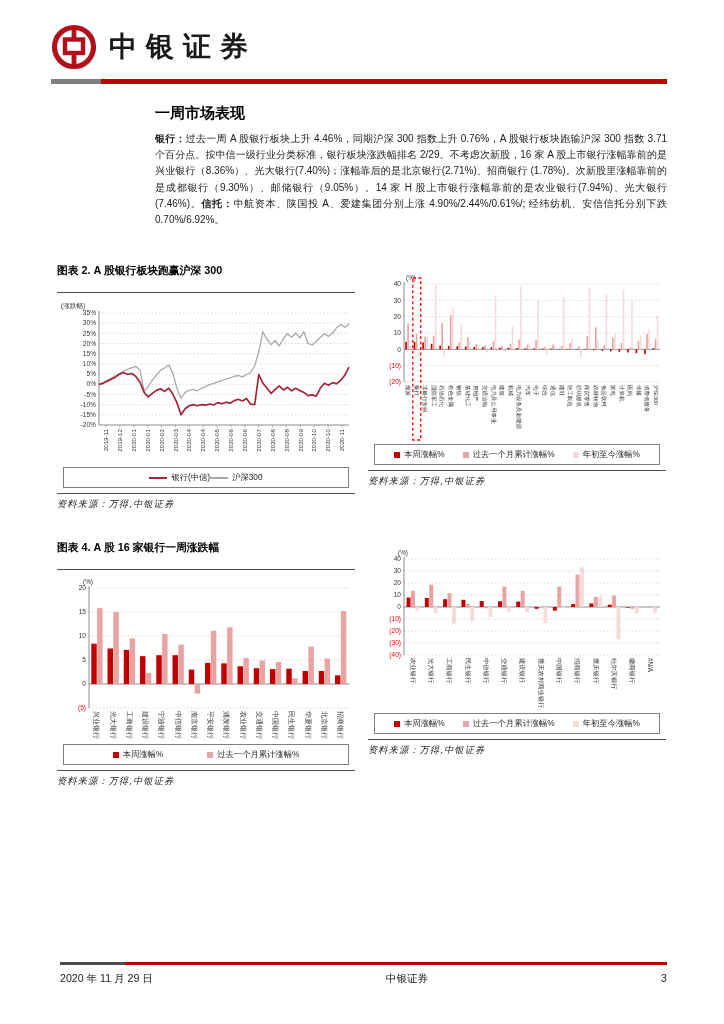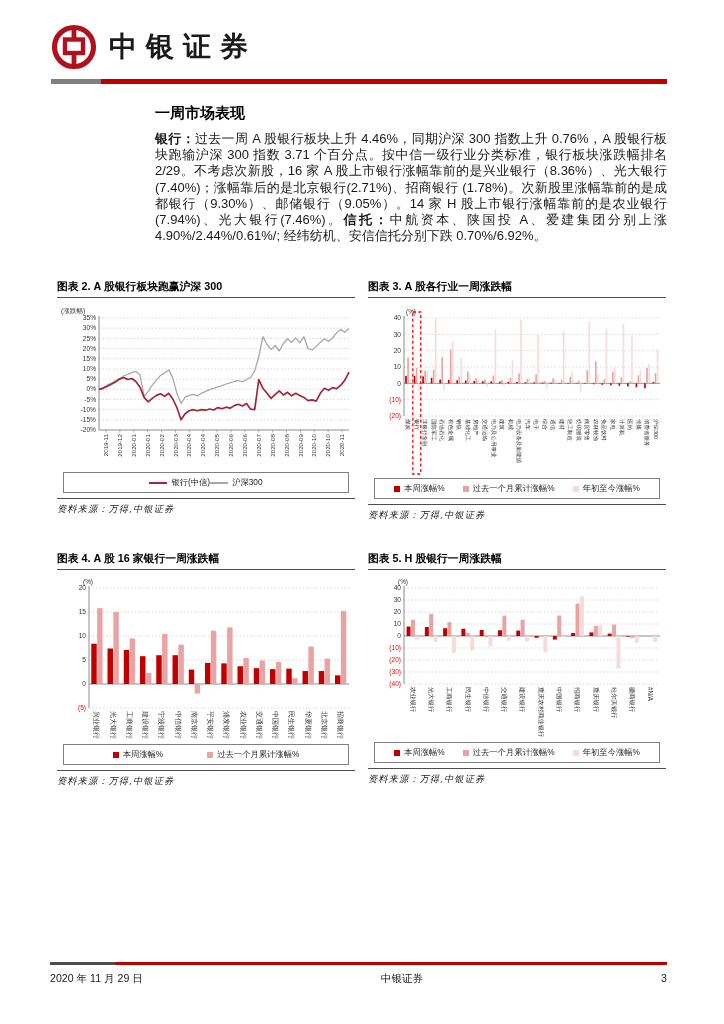--- a/index.html
+++ b/index.html
@@ -18,49 +18,49 @@
   .hdr-rule{display:flex;height:5px;margin-top:9px;}
   .hr-gray{width:50px;background:#808080;}
   .hr-red{flex:1;background:#C00000;}
   
   .sec-title{
     margin:20px 57px 0 98px;padding-left:57px;
     font-size:15px;font-weight:700;color:#000;
   }
   .para{
     margin:8px 57px 0 155px;width:512px;
-    font-size:13px;line-height:16.2px;text-align:justify;color:#1a1a1a;
+    font-size:10px;line-height:16.2px;text-align:justify;color:#1a1a1a;
   }
   .para b{font-weight:700;}
   
   .figs{display:flex;gap:13px;margin:0 57px;}
   .figs.row1{margin-top:36px;}
   .figs.row2{margin-top:30px;}
   .fig{width:298px;}
   .fig-title{
     font-size:10.8px;font-weight:700;color:#000;
-    padding-bottom:3px;border-bottom:1.6px solid #4d4d4d;
+    padding-bottom:14px;border-bottom:1.6px solid #4d4d4d;
   }
   .fig-body{border-bottom:1.6px solid #4d4d4d;padding-bottom:5px;}
   svg.chart{display:block;width:298px;margin-top:6px;}
   .legend{
     border:1px solid #7f7f7f;margin:2px 6px 0 6px;padding:4px 2px;
     display:flex;justify-content:center;align-items:center;
     font-size:8.3px;color:#222;
   }
   .legend .li{display:flex;align-items:center;gap:4px;white-space:nowrap;}
   .sw{display:inline-block;}
   .sw.box{width:6px;height:6px;}
   .sw.line{width:18px;height:2.4px;}
   .src{
     margin-top:4px;font-family:"DejaVu Serif",serif;font-style:italic;
     font-size:9.3px;letter-spacing:1px;color:#222;
   }
   
-  .footer{position:absolute;left:50px;right:57px;bottom:38px;}
+  .footer{position:absolute;left:60px;right:57px;bottom:38px;}
   .ftr-rule{display:flex;height:2.6px;}
   .fr-dark{width:65px;background:#4d4d4d;}
   .fr-red{flex:1;background:#C00000;}
   .ftr-row{
     display:flex;justify-content:space-between;align-items:baseline;
     margin-top:7px;font-size:10.6px;color:#1a1a1a;
   }
 </style>
 </head>
 <body>
@@ -163,21 +163,20 @@
         <span class="li">
             <i class="sw line" style="background: rgb(168, 168, 168);"></i>
             <span>沪深300</span>
           </span>
       </div>
     </div>
     <div class="src">资料来源：万得,中银证券</div>
   </div>
 
   <div class="fig">
-    <div class="fig-title">图表 3. A 股各行业一周涨跌幅</div>
     <div class="fig-body">
       <svg class="chart" viewBox="0 0 298 172">
           <line x1="36" y1="14" x2="292" y2="14" stroke="#c9c9c9" stroke-width="0.7" stroke-dasharray="1.5,2"></line>
           <text x="33" y="16.2" font-size="6.6" fill="#333" font-family="&quot;Liberation Sans&quot;,sans-serif" text-anchor="end">40</text>
           <line x1="36" y1="30.333333333333332" x2="292" y2="30.333333333333332" stroke="#c9c9c9" stroke-width="0.7" stroke-dasharray="1.5,2"></line>
           <text x="33" y="32.53333333333333" font-size="6.6" fill="#333" font-family="&quot;Liberation Sans&quot;,sans-serif" text-anchor="end">30</text>
           <line x1="36" y1="46.666666666666664" x2="292" y2="46.666666666666664" stroke="#c9c9c9" stroke-width="0.7" stroke-dasharray="1.5,2"></line>
           <text x="33" y="48.86666666666667" font-size="6.6" fill="#333" font-family="&quot;Liberation Sans&quot;,sans-serif" text-anchor="end">20</text>
           <line x1="36" y1="63" x2="292" y2="63" stroke="#c9c9c9" stroke-width="0.7" stroke-dasharray="1.5,2"></line>
           <text x="33" y="65.2" font-size="6.6" fill="#333" font-family="&quot;Liberation Sans&quot;,sans-serif" text-anchor="end">10</text>
@@ -408,21 +407,20 @@
         <span class="li">
             <i class="sw box" style="background: rgb(232, 163, 163);"></i>
             <span>过去一个月累计涨幅%</span>
           </span>
       </div>
     </div>
     <div class="src">资料来源：万得,中银证券</div>
   </div>
 
   <div class="fig">
-    <div class="fig-title">图表 5. H 股银行一周涨跌幅</div>
     <div class="fig-body">
       <svg class="chart" viewBox="0 0 298 164">
           <line x1="36" y1="12" x2="292" y2="12" stroke="#c9c9c9" stroke-width="0.7" stroke-dasharray="1.5,2"></line>
           <text x="33" y="14.2" font-size="6.6" fill="#333" font-family="&quot;Liberation Sans&quot;,sans-serif" text-anchor="end">40</text>
           <line x1="36" y1="24" x2="292" y2="24" stroke="#c9c9c9" stroke-width="0.7" stroke-dasharray="1.5,2"></line>
           <text x="33" y="26.2" font-size="6.6" fill="#333" font-family="&quot;Liberation Sans&quot;,sans-serif" text-anchor="end">30</text>
           <line x1="36" y1="36" x2="292" y2="36" stroke="#c9c9c9" stroke-width="0.7" stroke-dasharray="1.5,2"></line>
           <text x="33" y="38.2" font-size="6.6" fill="#333" font-family="&quot;Liberation Sans&quot;,sans-serif" text-anchor="end">20</text>
           <line x1="36" y1="48" x2="292" y2="48" stroke="#c9c9c9" stroke-width="0.7" stroke-dasharray="1.5,2"></line>
           <text x="33" y="50.2" font-size="6.6" fill="#333" font-family="&quot;Liberation Sans&quot;,sans-serif" text-anchor="end">10</text>

